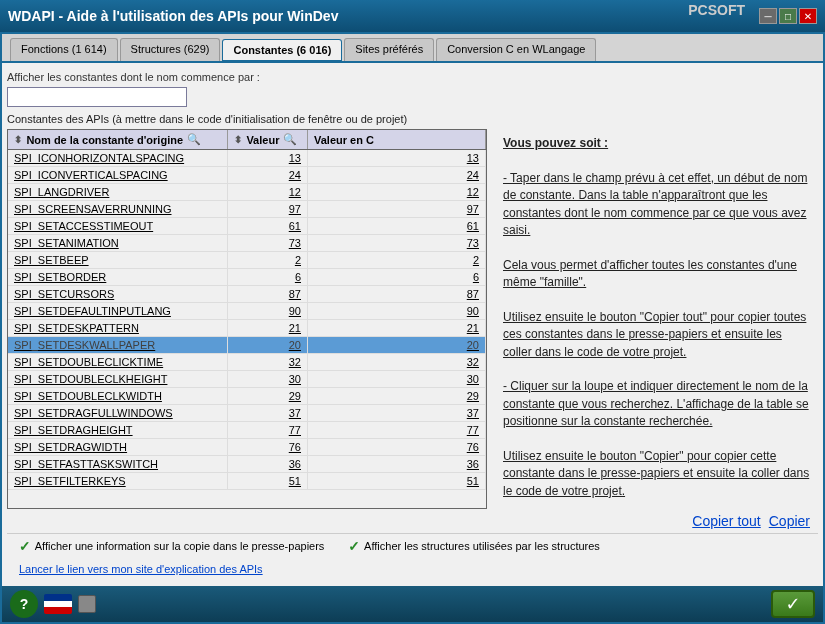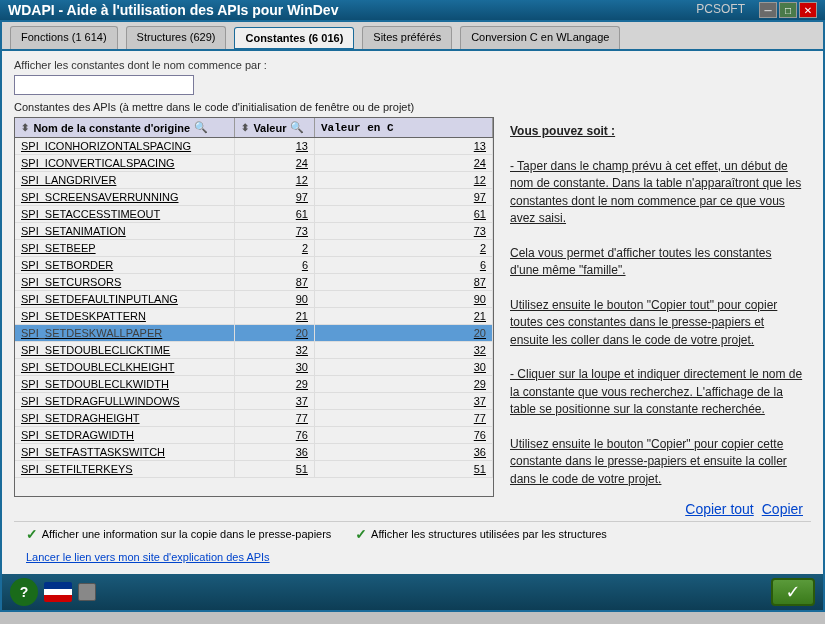--- a/index.html
+++ b/index.html
@@ -13,30 +13,30 @@
     }
 
     
     .title-bar {
       background: linear-gradient(to bottom, #1a6b9a, #0d4d73);
       color: white;
       display: flex;
       align-items: center;
       justify-content: space-between;
       padding: 0 8px;
-      height: 20px;
+      height: 32px;
     }
     .title-bar-left {
       display: flex;
       align-items: center;
       gap: 6px;
     }
     .title-bar-logo {
-      font-size: 12px;
-      font-weight: normal;
+      font-size: 14px;
+      font-weight: bold;
       color: #ccc;
       position: absolute;
       right: 80px;
       top: 2px;
     }
     .title-text {
       font-size: 14px;
       font-weight: bold;
       color: white;
     }
@@ -64,21 +64,21 @@
       background: #f0f0f0;
       border: 2px solid #1a6b9a;
       height: 592px;
     }
 
     
     .tabs {
       display: flex;
       background: #d4d4d4;
       padding: 4px 8px 0 8px;
-      gap: 8px;
+      gap: 2px;
       border-bottom: 2px solid #1a6b9a;
     }
     .tab {
       padding: 4px 10px;
       background: #c8c8c8;
       border: 1px solid #999;
       border-bottom: none;
       cursor: pointer;
       font-size: 11px;
       color: #000;
@@ -89,21 +89,21 @@
       border-bottom: 2px solid #f0f0f0;
       font-weight: bold;
       border-color: #1a6b9a;
       z-index: 1;
       position: relative;
       bottom: -1px;
     }
 
     
     .content {
-      padding: 8px 12px;
+      padding: 8px 5px;
     }
 
     .search-label {
       font-size: 11px;
       margin-bottom: 4px;
       color: #333;
     }
 
     .search-input {
       width: 180px;
@@ -153,21 +153,21 @@
     .th-sort {
       color: #555;
       font-size: 10px;
     }
     .th-search-icon {
       color: #333;
       font-size: 11px;
     }
     .col-name { flex: 0 0 220px; }
     .col-value { flex: 0 0 80px; }
-    .col-valuec { flex: 1; font-family: Liberation Mono, monospace; }
+    .col-valuec { flex: 1; }
 
     .table-scroll {
       overflow-y: auto;
       flex: 1;
       text-decoration: underline;
     }
 
     .table-row {
       display: flex;
       border-bottom: 1px solid #ddd;

